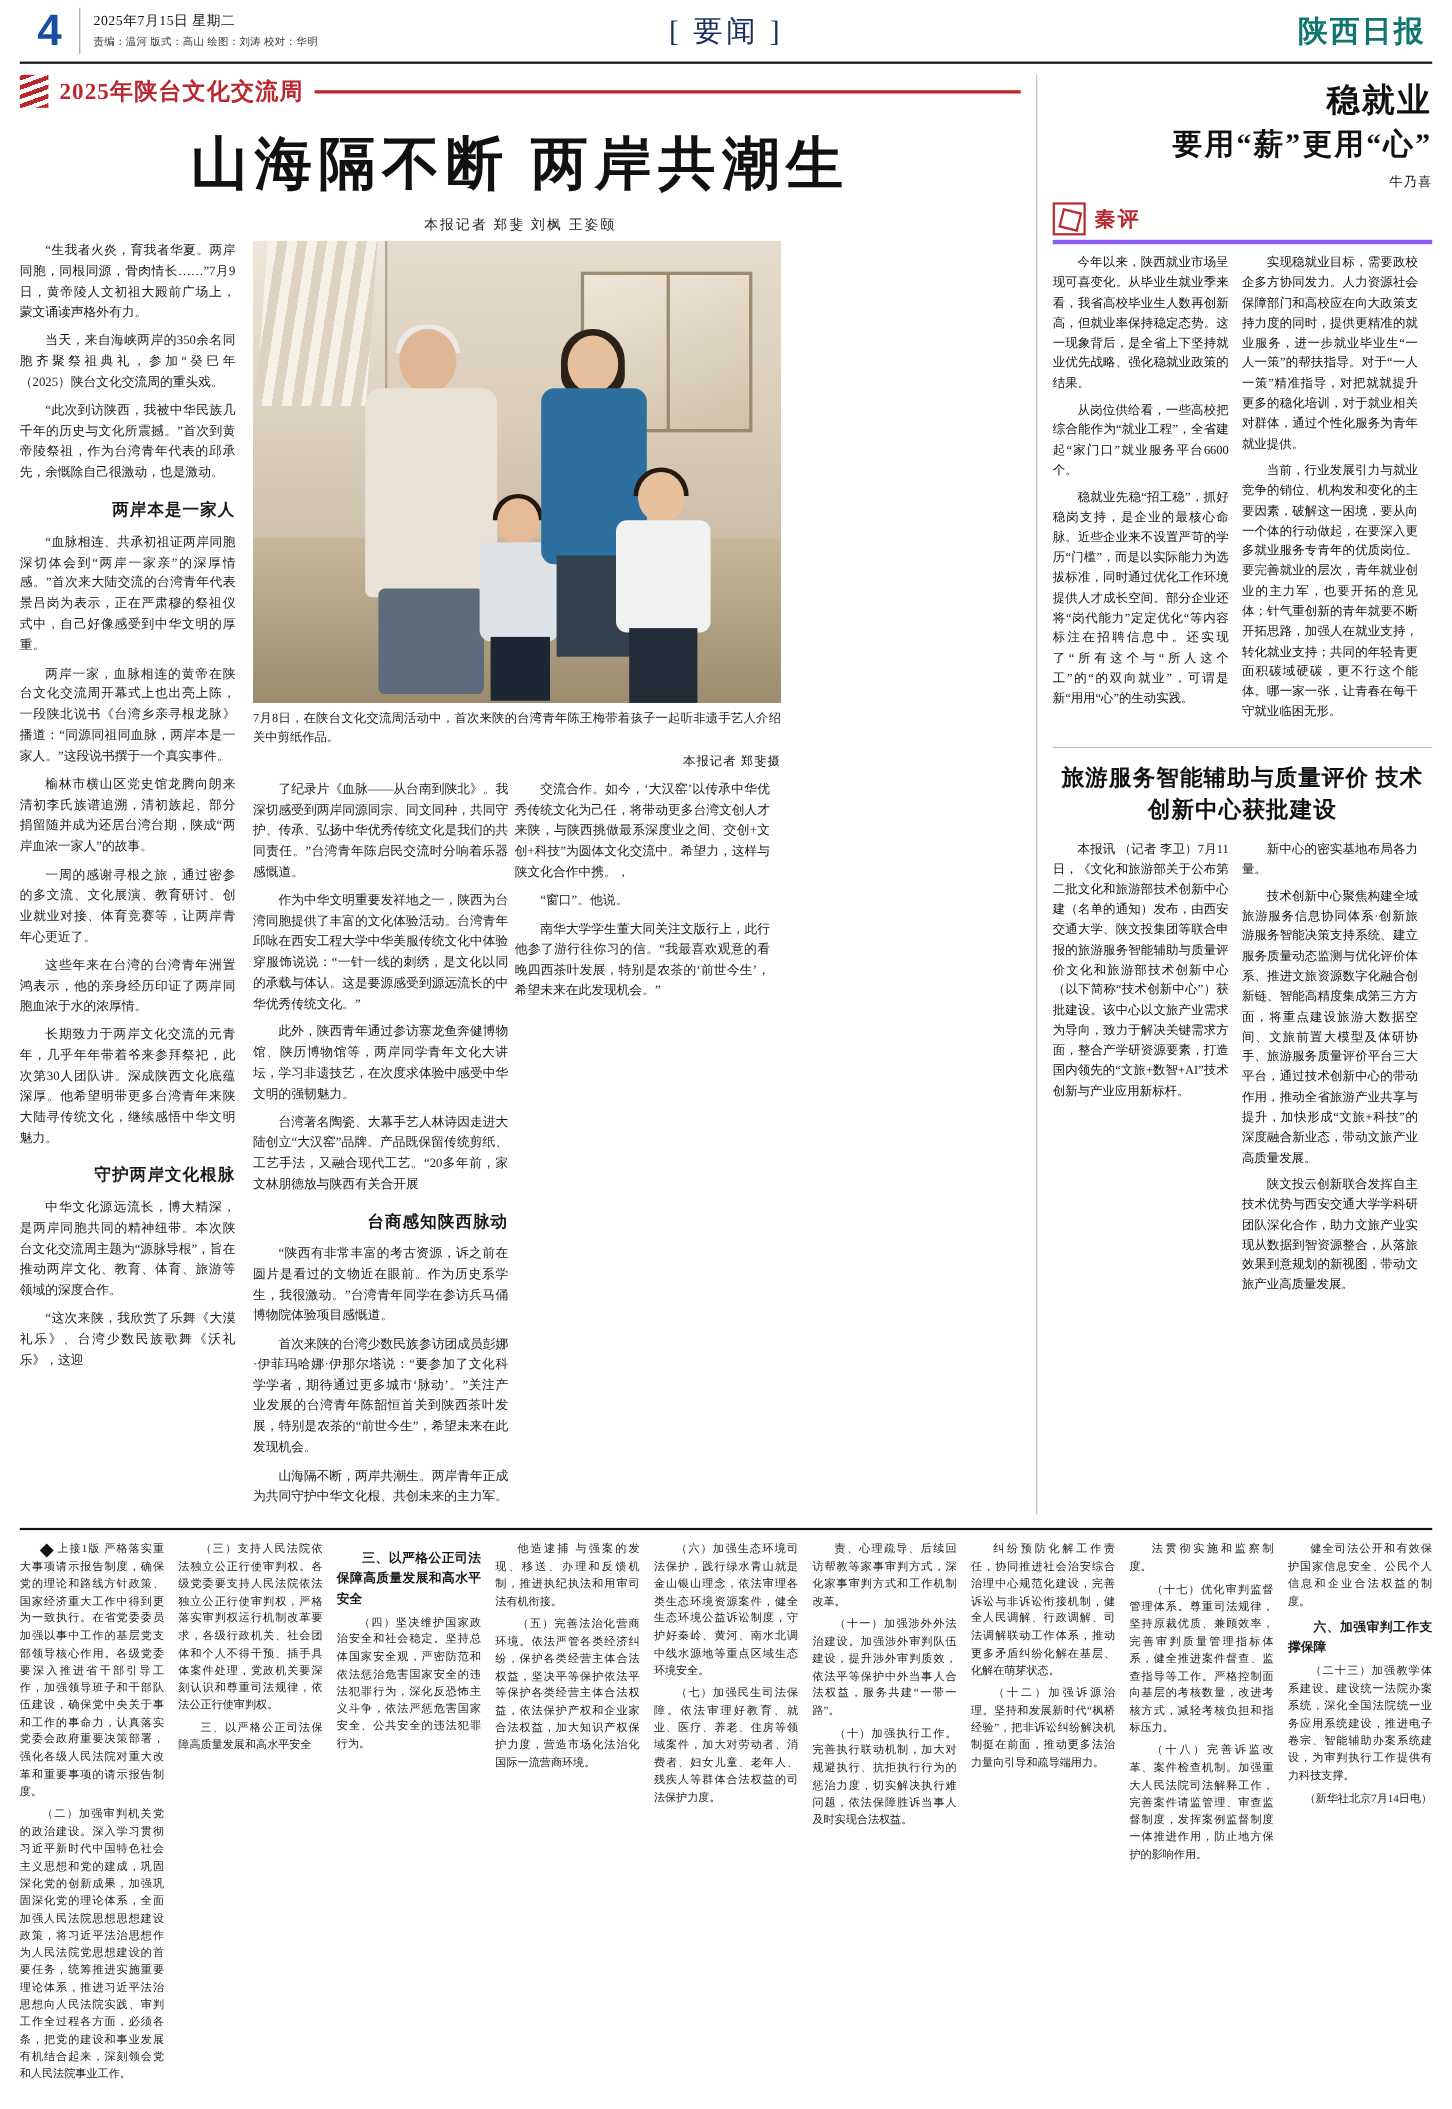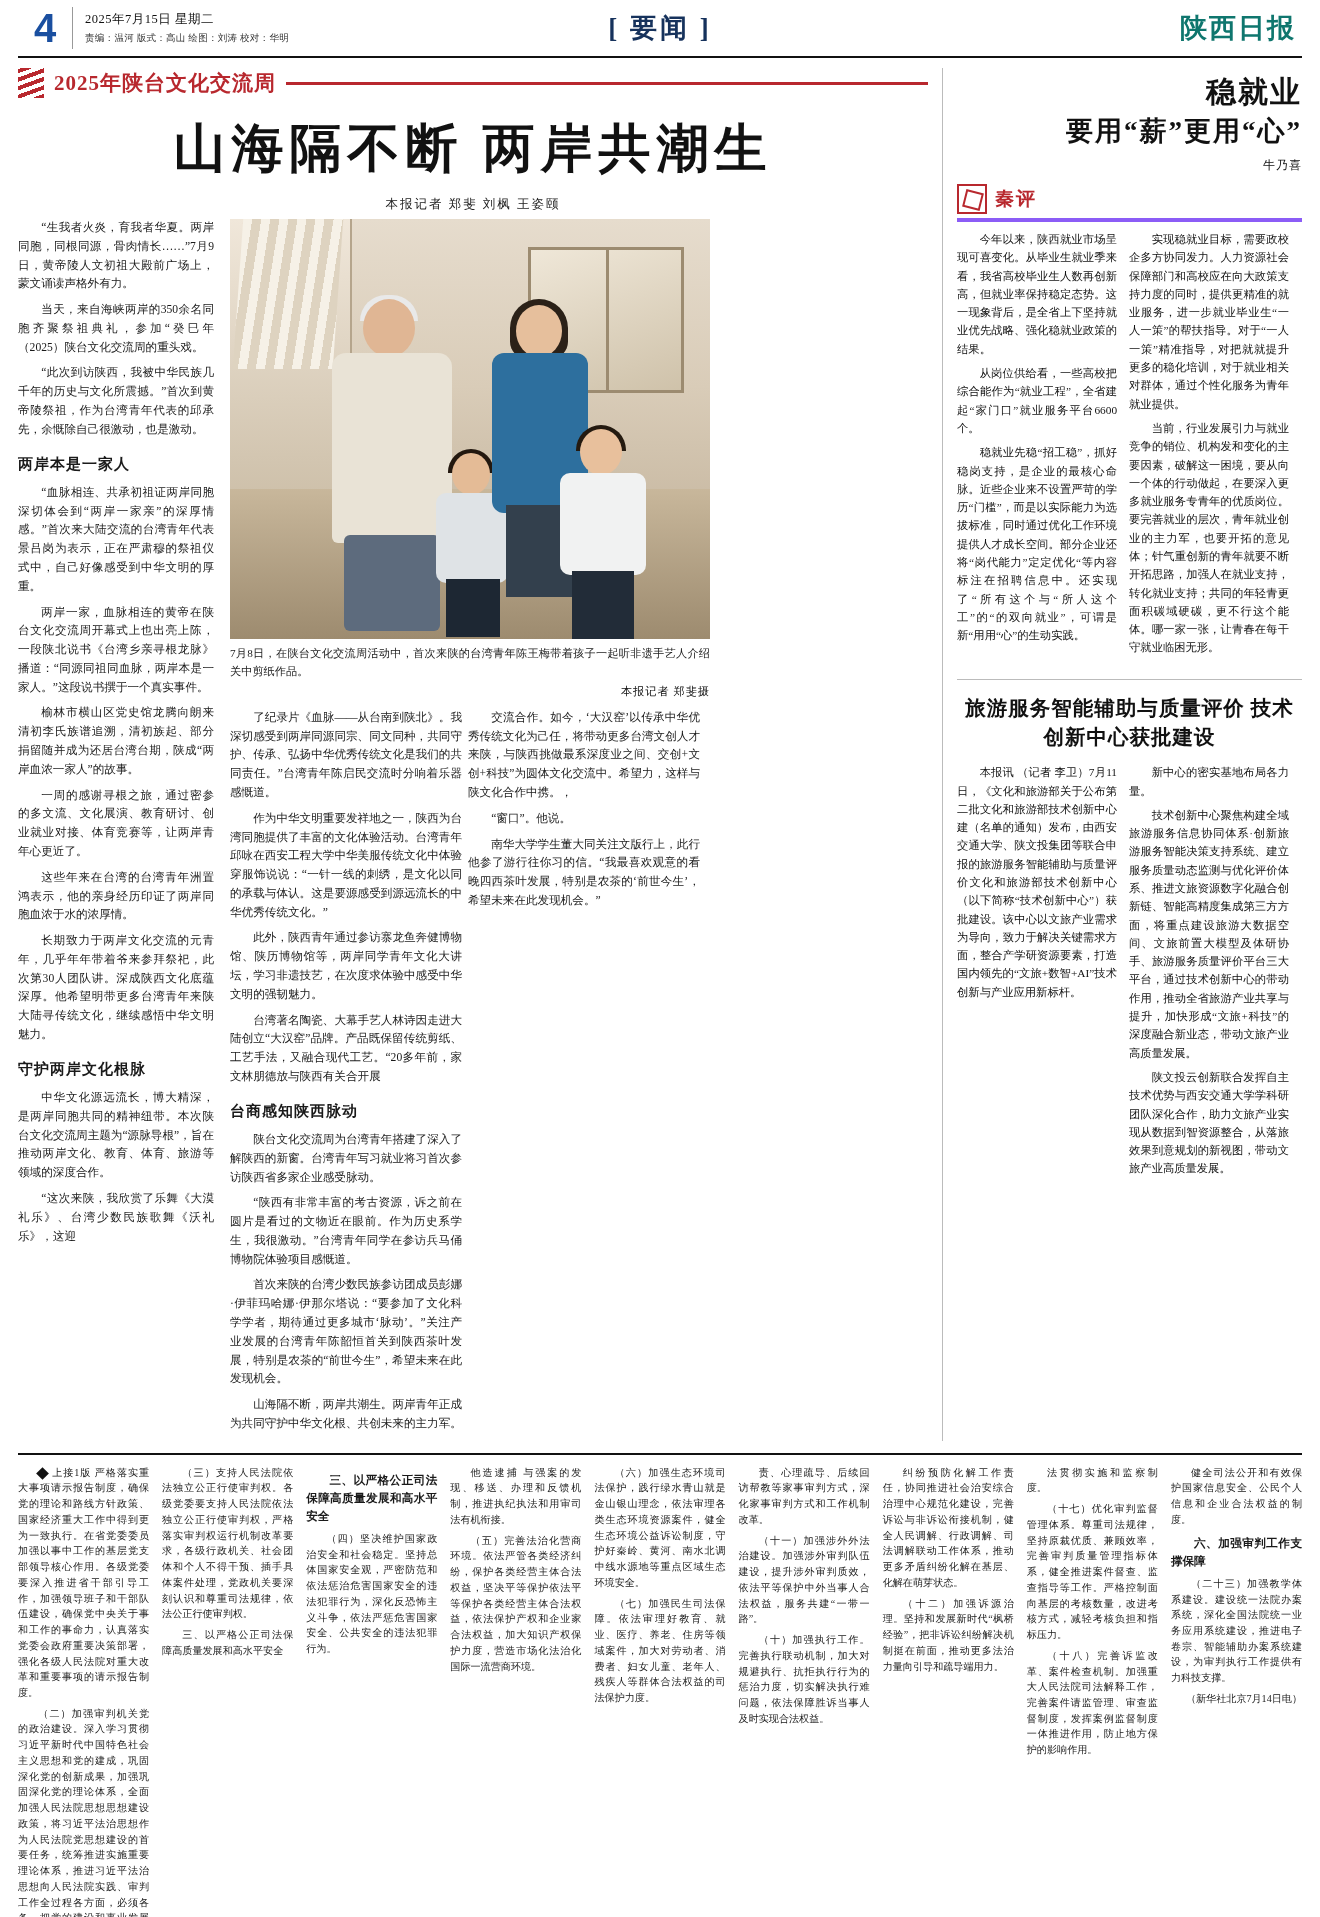--- a/index.html
+++ b/index.html
@@ -56,21 +56,21 @@
   .masthead-date .d2 {
     font-size: 9.5px;
     color: #333;
     letter-spacing: .3px;
   }
   .masthead-section {
     position: absolute;
     left: 0; right: 0;
     text-align: center;
     font-size: 27px;
-    font-weight: bold;
+    font-weight: normal;
     letter-spacing: 3px;
     color: #16325c;
   }
   .masthead-logo {
     margin-left: auto;
     font-size: 27px;
     font-weight: bold;
     color: #0f766e;
     letter-spacing: 2px;
     font-family: "Liberation Serif", serif;
@@ -144,21 +144,21 @@
     text-align: justify;
     color: #1a1a1a;
   }
   .art-col p {
     margin: 0 0 7px;
     text-indent: 2em;
   }
   .art-col h3 {
     font-size: 15px;
     font-weight: bold;
-    text-align: left;
+    text-align: right;
     margin: 12px 0 8px;
     letter-spacing: 1px;
   }
   .photo-col {
     width: 480px;
   }
   .photo {
     width: 480px;
     height: 420px;
     position: relative;
@@ -415,21 +415,20 @@
           <div class="photo-caption">7月8日，在陕台文化交流周活动中，首次来陕的台湾青年陈王梅带着孩子一起听非遗手艺人介绍关中剪纸作品。</div>
           <div class="photo-credit">本报记者  郑斐摄</div>
 
           <div class="photo-lower">
             <div class="art-col">
               <p>了纪录片《血脉——从台南到陕北》。我深切感受到两岸同源同宗、同文同种，共同守护、传承、弘扬中华优秀传统文化是我们的共同责任。”台湾青年陈启民交流时分响着乐器感慨道。</p>
               <p>作为中华文明重要发祥地之一，陕西为台湾同胞提供了丰富的文化体验活动。台湾青年邱咏在西安工程大学中华美服传统文化中体验穿服饰说说：“一针一线的刺绣，是文化以同的承载与体认。这是要源感受到源远流长的中华优秀传统文化。”</p>
               <p>此外，陕西青年通过参访寨龙鱼奔健博物馆、陕历博物馆等，两岸同学青年文化大讲坛，学习非遗技艺，在次度求体验中感受中华文明的强韧魅力。</p>
               <p>台湾著名陶瓷、大幕手艺人林诗因走进大陆创立“大汉窑”品牌。产品既保留传统剪纸、工艺手法，又融合现代工艺。“20多年前，家文林朋德放与陕西有关合开展</p>
               <h3>台商感知陕西脉动</h3>
-              <p>陕台文化交流周为台湾青年搭建了深入了解陕西的新窗。台湾青年写习就业将习首次参访陕西省多家企业感受脉动。</p>
               <p>“陕西有非常丰富的考古资源，诉之前在圆片是看过的文物近在眼前。作为历史系学生，我很激动。”台湾青年同学在参访兵马俑博物院体验项目感慨道。</p>
               <p>首次来陕的台湾少数民族参访团成员彭娜·伊菲玛哈娜·伊那尔塔说：“要参加了文化科学学者，期待通过更多城市‘脉动’。”关注产业发展的台湾青年陈韶恒首关到陕西茶叶发展，特别是农茶的“前世今生”，希望未来在此发现机会。</p>
               <p>山海隔不断，两岸共潮生。两岸青年正成为共同守护中华文化根、共创未来的主力军。</p>
             </div>
             <div class="art-col">
               <p>交流合作。如今，‘大汉窑’以传承中华优秀传统文化为己任，将带动更多台湾文创人才来陕，与陕西挑做最系深度业之间、交创+文创+科技”为圆体文化交流中。希望力，这样与陕文化合作中携。，</p>
               <p>“窗口”。他说。</p>
               <p>南华大学学生董大同关注文版行上，此行他参了游行往你习的信。“我最喜欢观意的看晚四西茶叶发展，特别是农茶的‘前世今生’，希望未来在此发现机会。”</p>
             </div>
           </div>

